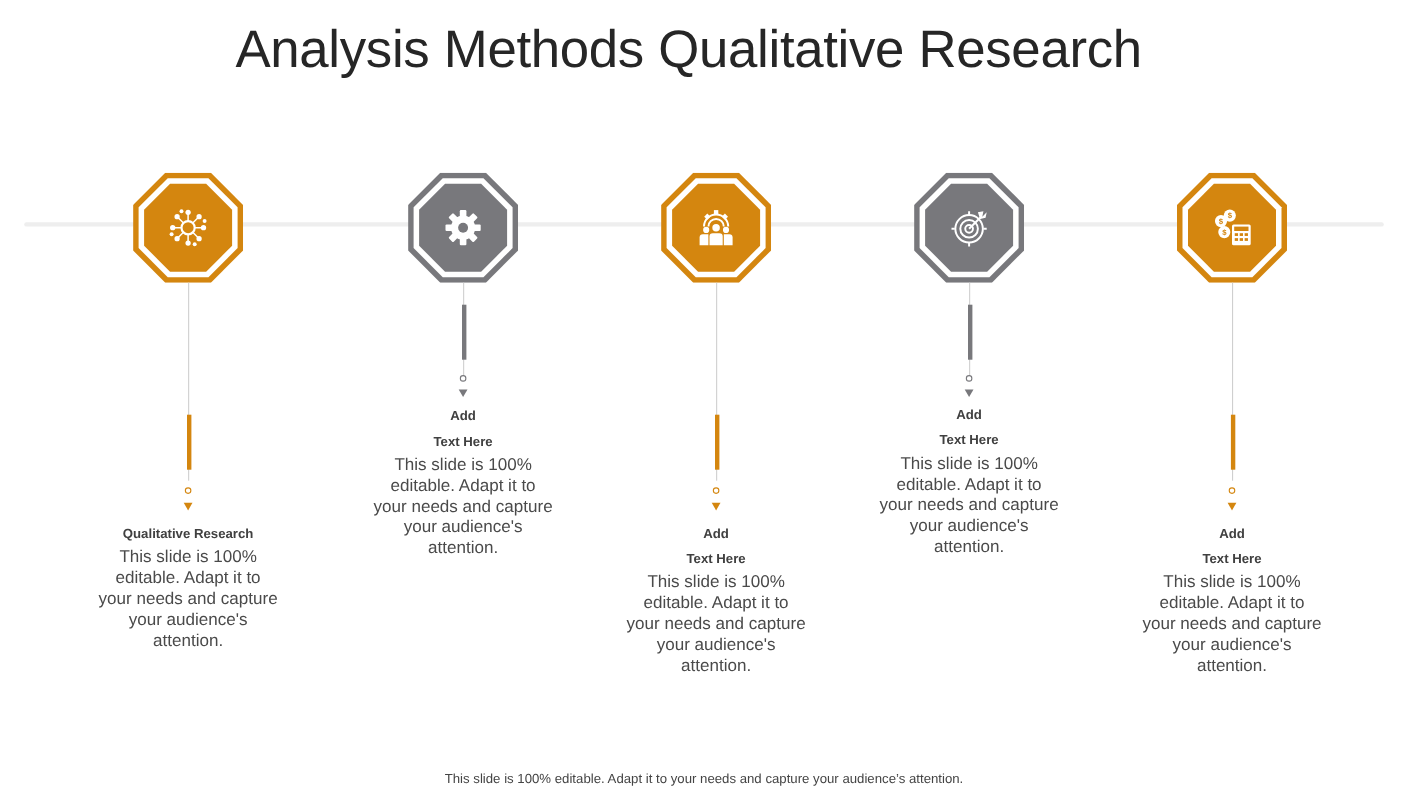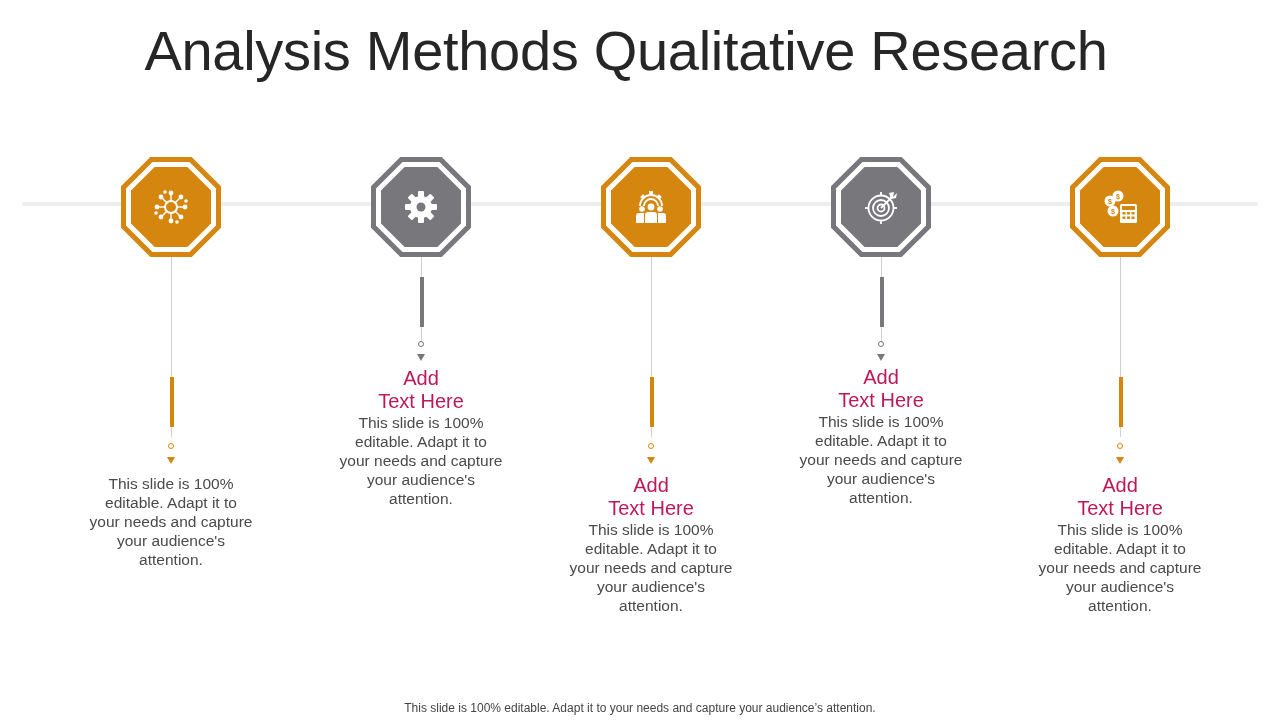--- a/index.html
+++ b/index.html
@@ -1,29 +1,29 @@
 <!DOCTYPE html>
 <html><head>
 <meta charset="utf-8">
 <style>
   html, body { margin:0; padding:0; }
   body { width:1280px; height:720px; background:#ffffff; position:relative; overflow:hidden;
          font-family:"Liberation Sans", sans-serif; color:#333; }
   .title { position:absolute; top:18px; left:0; width:1252px; text-align:center;
-           font-size:56px; color:#262626; font-weight:normal; letter-spacing:-0.3px; }
+           font-size:48px; color:#262626; font-weight:normal; letter-spacing:-0.3px; }
   .timeline { position:absolute; left:22px; top:202px; width:1236px; height:4px; background:#eeeeee; border-radius:2px; }
   .node { position:absolute; top:157px; width:100px; height:100px; }
   .node svg.oct { position:absolute; left:0; top:0; width:100px; height:100px; }
   .node .ico { position:absolute; left:30px; top:30px; width:40px; height:40px; }
   .thin { position:absolute; width:1px; background:#cfcfcf; }
   .thick { position:absolute; width:4px; }
   .circ { position:absolute; width:6px; height:6px; border-radius:50%; background:#fff; box-sizing:border-box; }
   .tri { position:absolute; width:0; height:0; border-left:4px solid transparent; border-right:4px solid transparent; }
   .block { position:absolute; width:220px; text-align:center; }
-  .block .head { font-weight:normal; font-size:20px; line-height:23px; color:#be185d; }
+  .block .head { font-weight:bold; font-size:12px; line-height:23px; color:#404040; }
   .block .body { font-size:15.5px; line-height:19px; color:#4a4a4a; }
   .footer { position:absolute; top:701px; left:0; width:1280px; text-align:center; font-size:12px; color:#444; }
 </style>
 </head>
 <body>
 
 <div class="title">Analysis Methods Qualitative Research</div>
 
 <div class="timeline"></div>
 
@@ -58,20 +58,21 @@
         <circle cx="5" cy="26" r="1.8" stroke="none"></circle>
           <circle cx="35" cy="14" r="1.8" stroke="none"></circle>
       </g>
     </svg>
   </div>
   <div class="thin" style="left:171px; top:257px; height:180px;"></div>
   <div class="thick" style="left:170px; top:377px; height:50px; background:#D4860F;"></div>
   <div class="circ" style="left:168px; top:443px; border:1px solid #D4860F;"></div>
   <div class="tri" style="left:167px; top:457px; border-top:7px solid #D4860F;"></div>
   <div class="block" style="left:61px; top:474px;">
+    <div class="head">Qualitative Research</div>
     <div class="body" style="padding:0 28px;">This slide is 100% editable. Adapt it to your needs and capture your audience's attention.</div>
   </div>
 </div>
 
 <div>
   <div class="node" style="left:371px;">
     <svg class="oct" viewBox="0 0 100 100">
       <polygon points="29.3,0 70.7,0 100,29.3 100,70.7 70.7,100 29.3,100 0,70.7 0,29.3" fill="#78787C"></polygon>
       <polygon points="31.5,5 68.5,5 95,31.5 95,68.5 68.5,95 31.5,95 5,68.5 5,31.5" fill="#fff"></polygon>
       <polygon points="33.6,10 66.4,10 90,33.6 90,66.4 66.4,90 33.6,90 10,66.4 10,33.6" fill="#78787C"></polygon>

